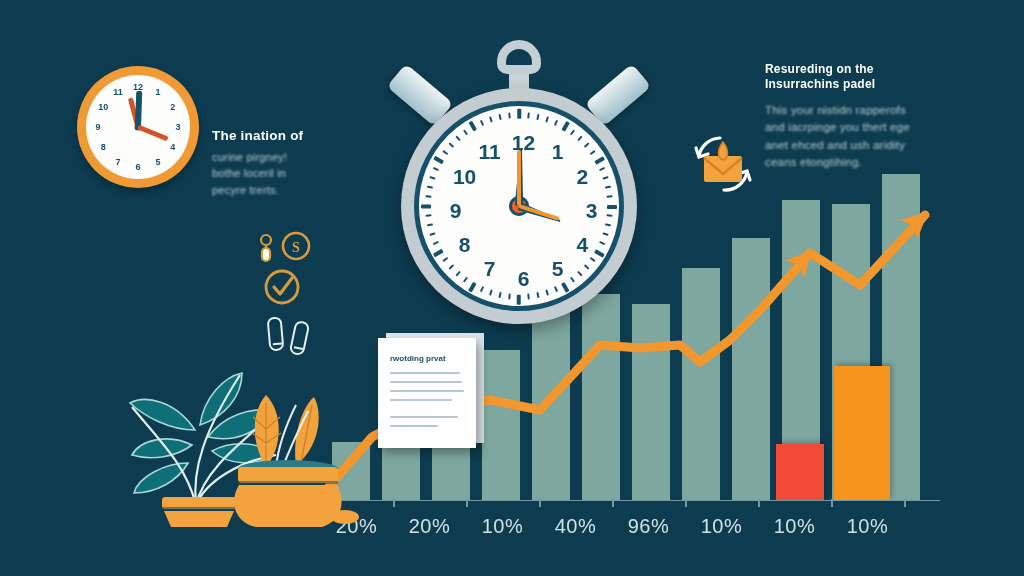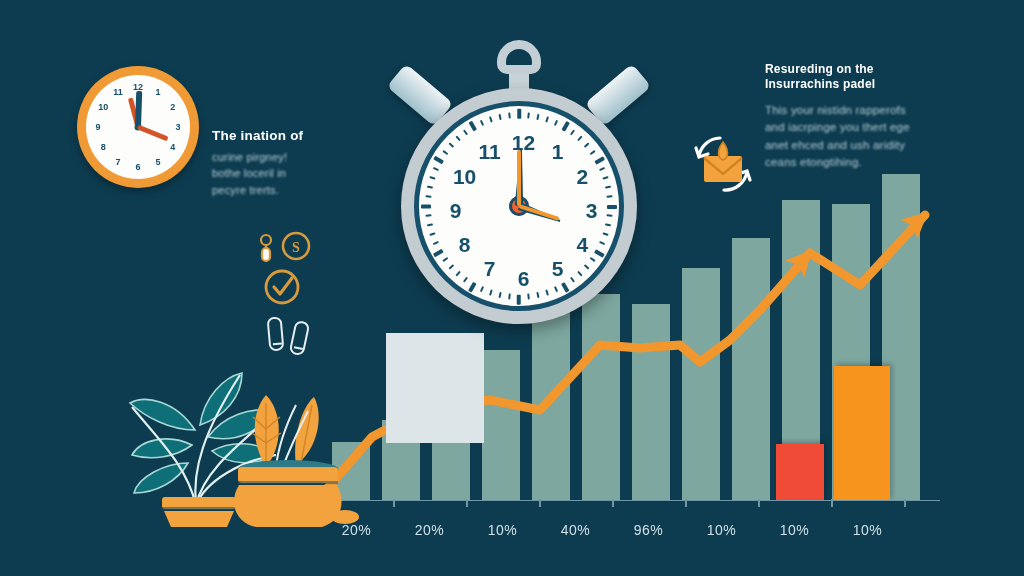--- a/index.html
+++ b/index.html
@@ -106,21 +106,21 @@
 
   
   #chart{position:absolute;left:0;top:0;width:1024px;height:576px;}
   .bar{position:absolute;bottom:76px;}
   .axis{
     position:absolute;left:320px;bottom:75px;width:620px;height:1.5px;
     background:#6f97a6;
   }
   .tick{position:absolute;bottom:69px;width:1.5px;height:8px;background:#6f97a6;}
   .xlab{
-    position:absolute;bottom:38px;color:#cfe0e6;font-size:14px;
+    position:absolute;bottom:38px;color:#cfe0e6;font-size:20px;
     transform:translateX(-50%);letter-spacing:.5px;
   }
 
   
   #card{
     position:absolute;left:378px;top:338px;width:98px;height:110px;
     background:#ffffff;
     box-shadow:4px 5px 9px rgba(0,0,0,.33);
   }
   #card .c-h{
@@ -244,20 +244,31 @@
     <g>
       <ellipse cx="188" cy="124" rx="50" ry="9" fill="#2c7b86"></ellipse>
       <rect x="138" y="122" width="100" height="16" rx="4" fill="#f2a33e"></rect>
       <rect x="138" y="136" width="100" height="3" fill="#16506b" opacity=".5"></rect>
       <path d="M139 140 C128 158 136 178 156 182 L222 182 C242 176 246 156 237 140 Z" fill="#f2a33e"></path>
       <ellipse cx="245" cy="172" rx="14" ry="7" fill="#f2a33e"></ellipse>
     </g>
   </svg>
 
   <div id="card-back"></div>
+  <div id="card">
+    <div class="c-h blur-sm">rwotding prvat</div>
+    <div id="card-lines">
+        <div class="c-l" style="width: 70px; top: 34px; opacity: 0.55;"></div>
+        <div class="c-l" style="width: 72px; top: 43px; opacity: 0.55;"></div>
+        <div class="c-l" style="width: 74px; top: 52px; opacity: 0.55;"></div>
+        <div class="c-l" style="width: 62px; top: 61px; opacity: 0.55;"></div>
+        <div class="c-l" style="width: 68px; top: 78px; opacity: 0.55;"></div>
+        <div class="c-l" style="width: 48px; top: 87px; opacity: 0.55;"></div>
+      </div>
+  </div>
 
   <div id="clock-small">
     <div class="cs-ring"></div>
     <div class="cs-face">
       <div id="cs-nums">
           <div class="cs-num" style="left: 72px; top: 17.359px;">1</div>
           <div class="cs-num" style="left: 86.641px; top: 32px;">2</div>
           <div class="cs-num" style="left: 92px; top: 52px;">3</div>
           <div class="cs-num" style="left: 86.641px; top: 72px;">4</div>
           <div class="cs-num" style="left: 72px; top: 86.641px;">5</div>

